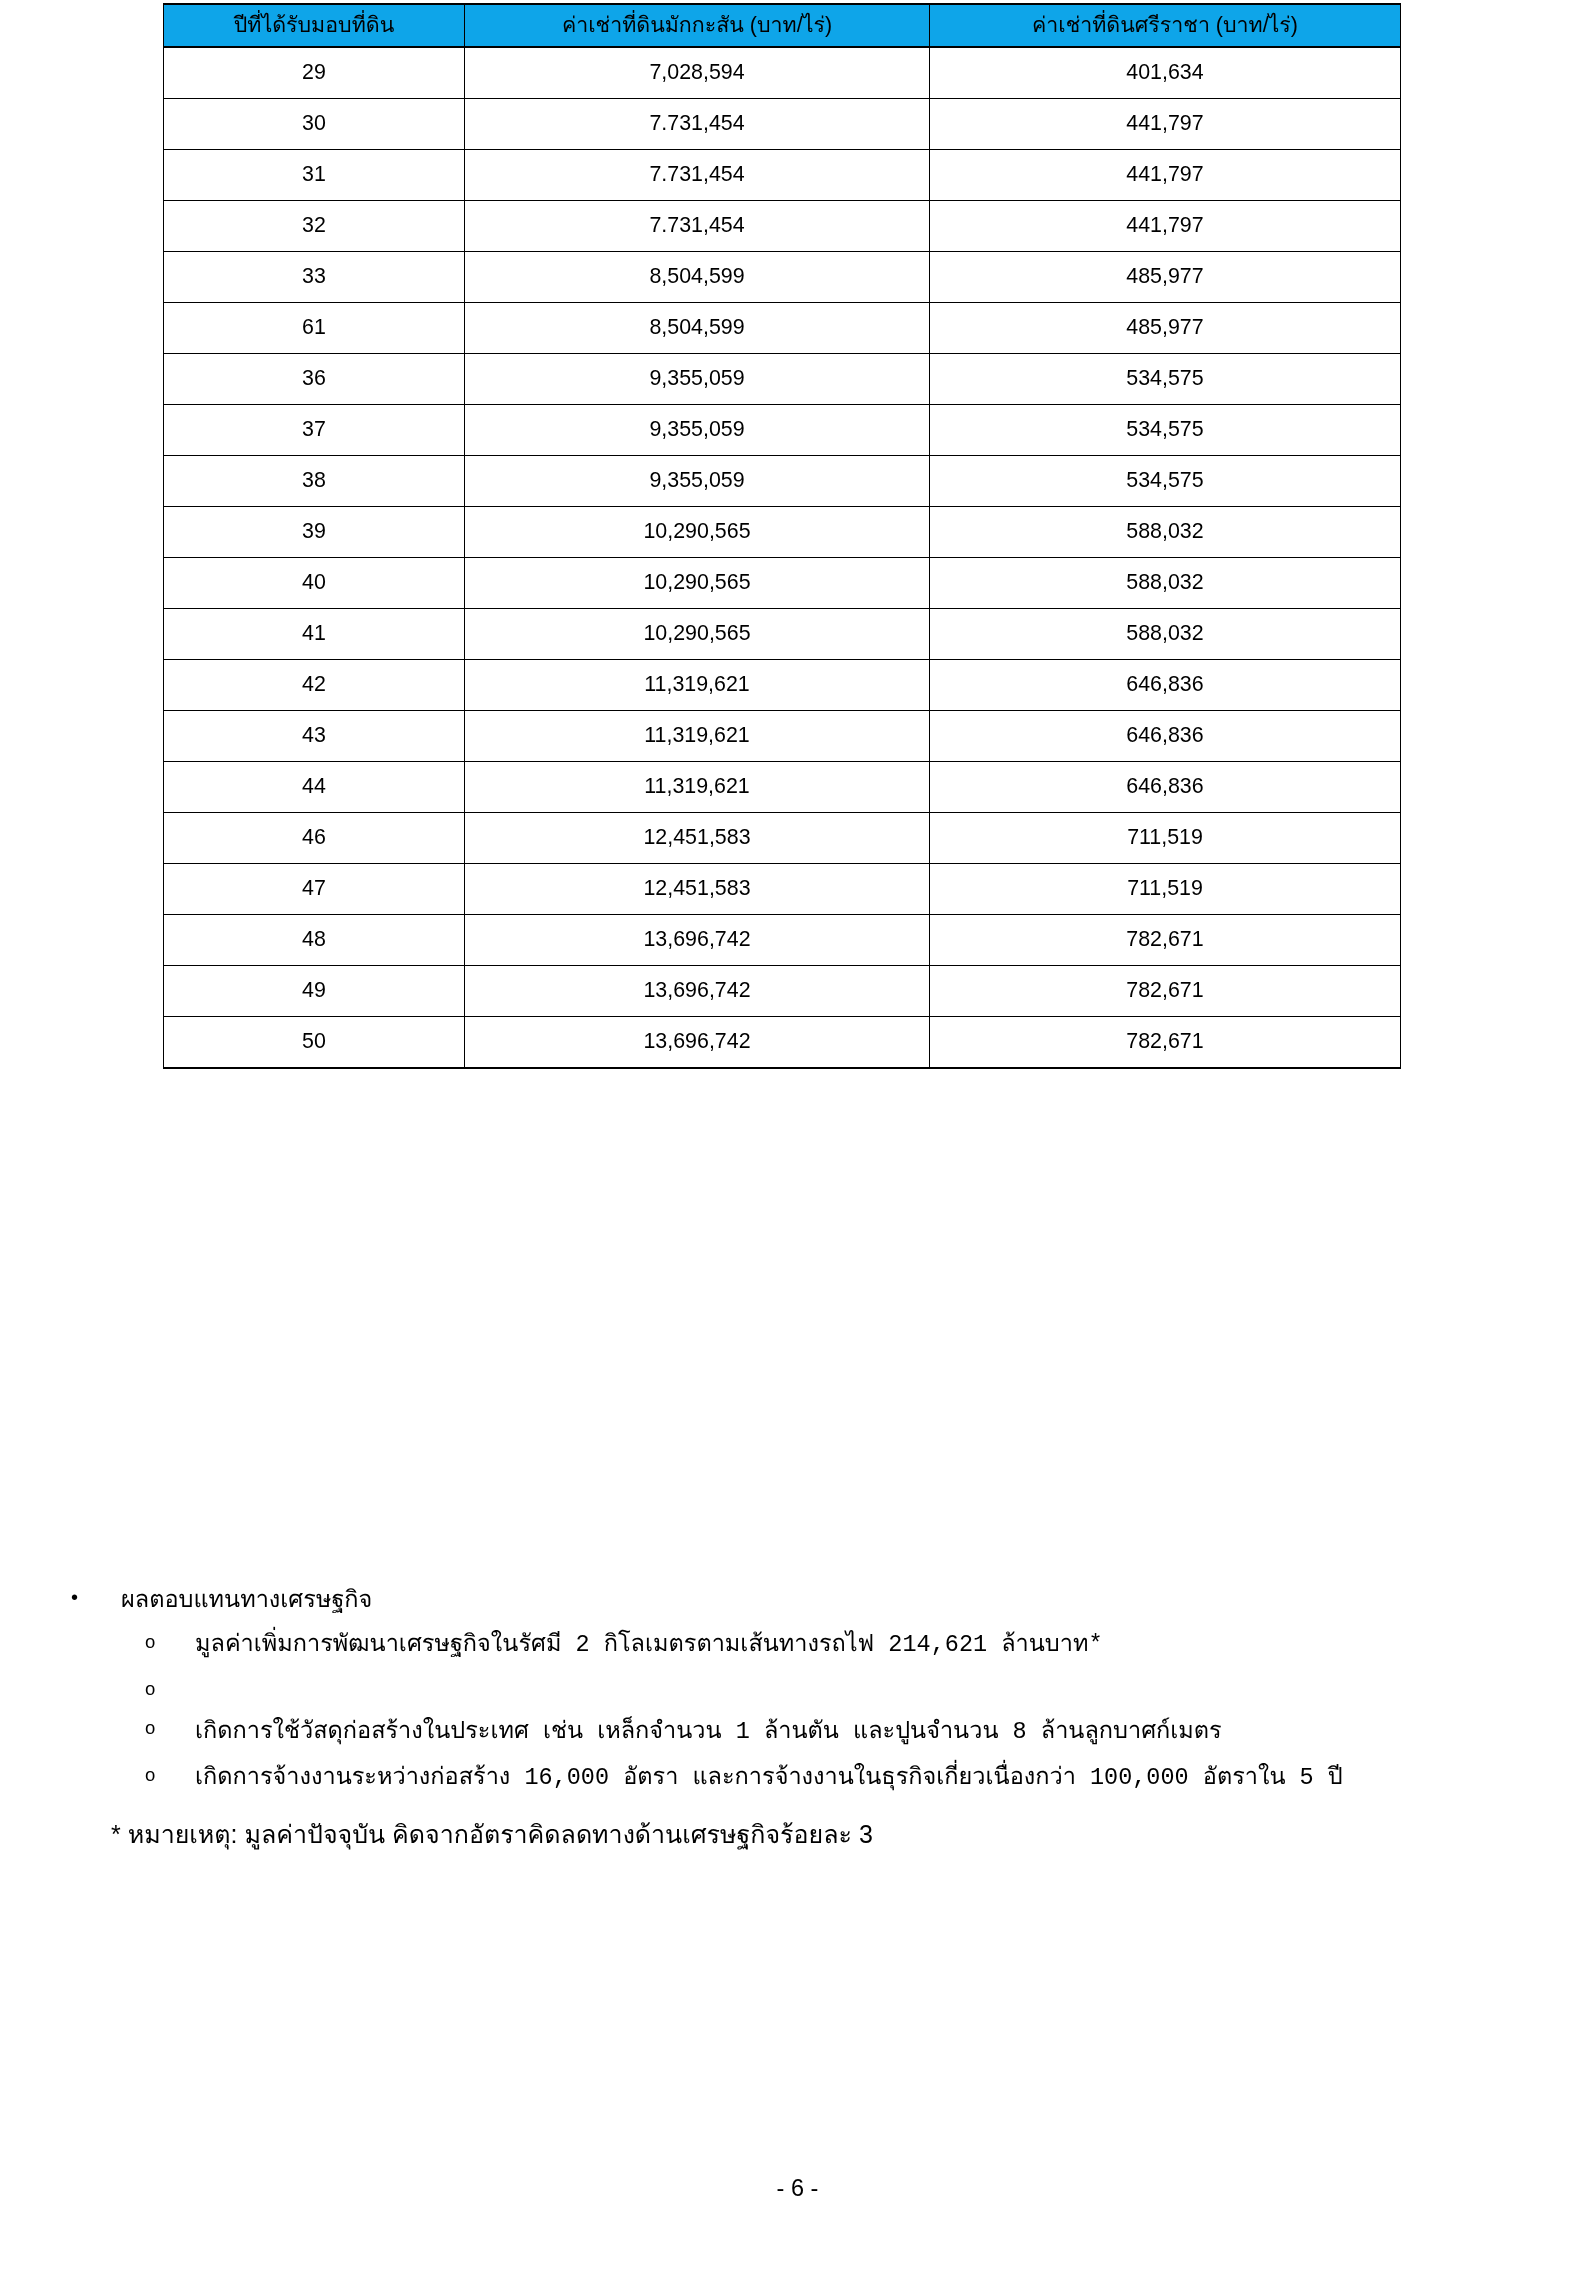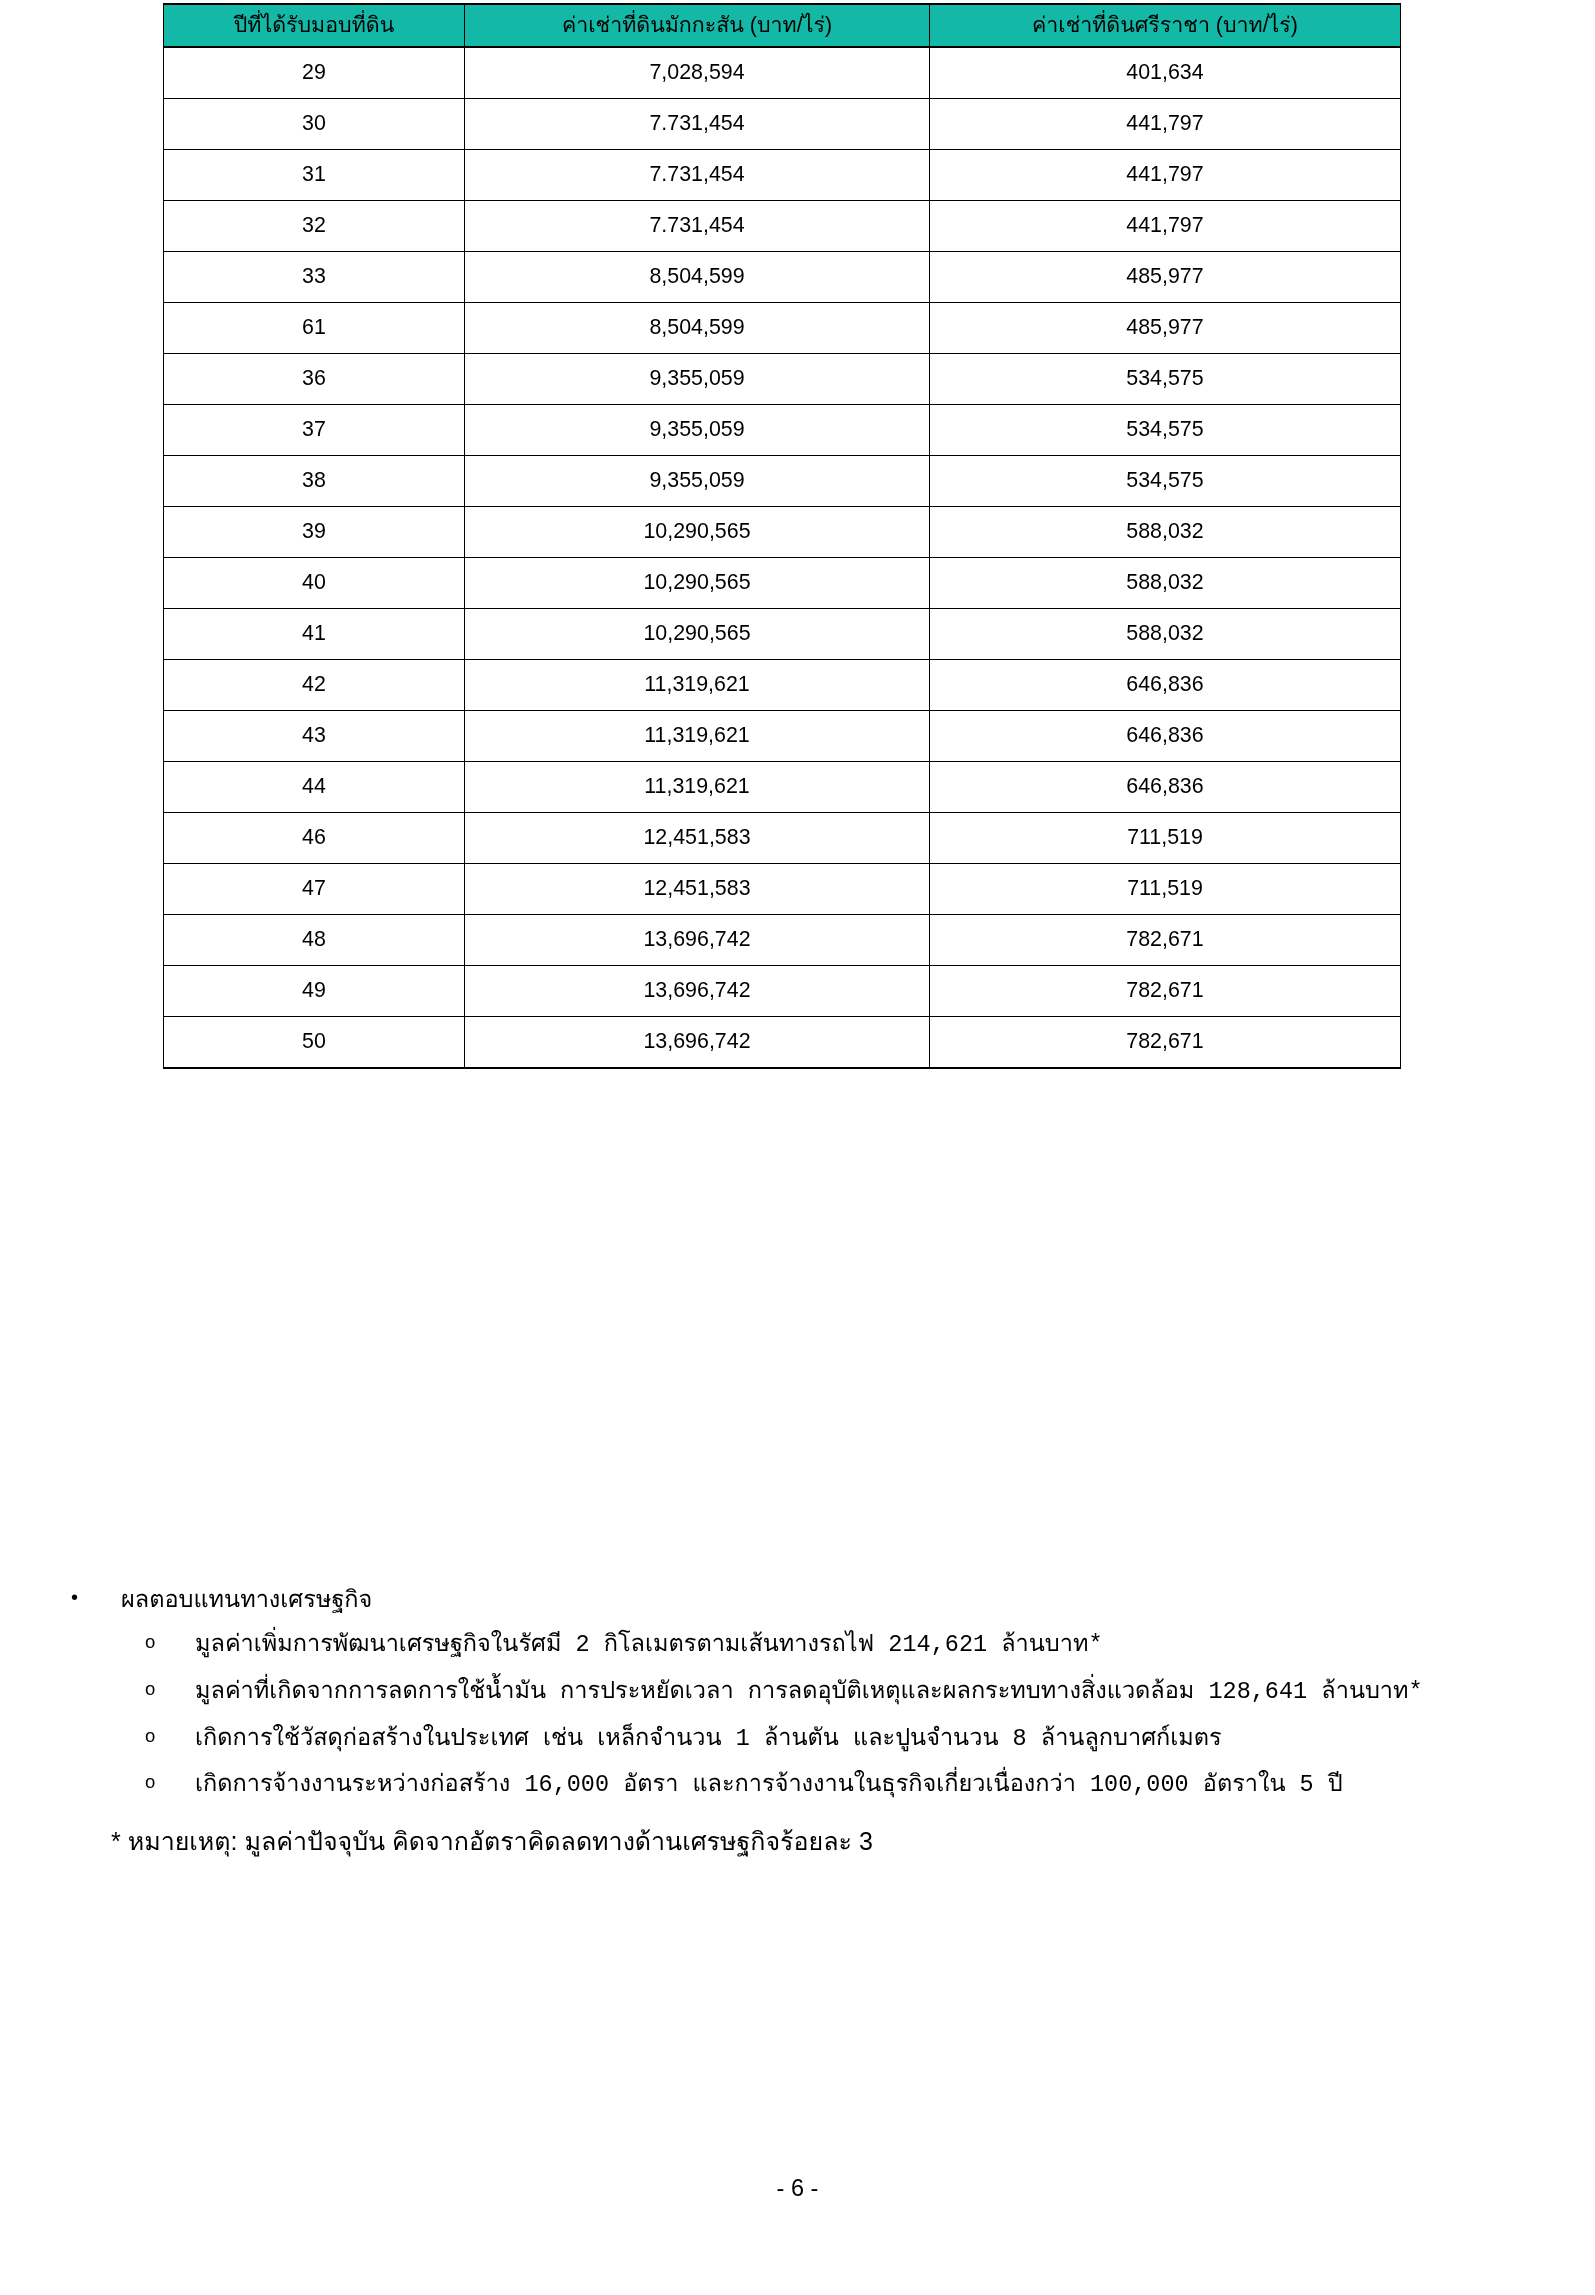--- a/index.html
+++ b/index.html
@@ -47,21 +47,21 @@
     border: 1.4px solid #000000;
     text-align: center;
     vertical-align: middle;
     font-size: 21.4px;
     line-height: 1.2;
     font-weight: 400;
     padding: 0;
   }
 
   table.land-table thead th {
-    background: #14b8a6;
+    background: #0ea5e9;
     height: 41px;
     font-weight: 400;
     border-top-width: 2.9px;
     border-bottom-width: 2.1px;
     margin-top: 24px;
   }
 
   table.land-table tbody td {
     height: 50px;
     background: #ffffff;
@@ -394,21 +394,20 @@
       <span class="txt">ผลตอบแทนทางเศรษฐกิจ</span>
     </div>
 
     <div id="bullet-list">
         <div class="bullet-l2">
           <span class="marker">o</span>
           <span class="txt">มูลค่าเพิ่มการพัฒนาเศรษฐกิจในรัศมี 2 กิโลเมตรตามเส้นทางรถไฟ 214,621 ล้านบาท*</span>
         </div>
         <div class="bullet-l2">
           <span class="marker">o</span>
-          <span class="txt">มูลค่าที่เกิดจากการลดการใช้น้ำมัน การประหยัดเวลา การลดอุบัติเหตุและผลกระทบทางสิ่งแวดล้อม 128,641 ล้านบาท*</span>
         </div>
         <div class="bullet-l2">
           <span class="marker">o</span>
           <span class="txt">เกิดการใช้วัสดุก่อสร้างในประเทศ เช่น เหล็กจำนวน 1 ล้านตัน และปูนจำนวน 8 ล้านลูกบาศก์เมตร</span>
         </div>
         <div class="bullet-l2">
           <span class="marker">o</span>
           <span class="txt">เกิดการจ้างงานระหว่างก่อสร้าง 16,000 อัตรา และการจ้างงานในธุรกิจเกี่ยวเนื่องกว่า 100,000 อัตราใน 5 ปี</span>
         </div>
       </div>

